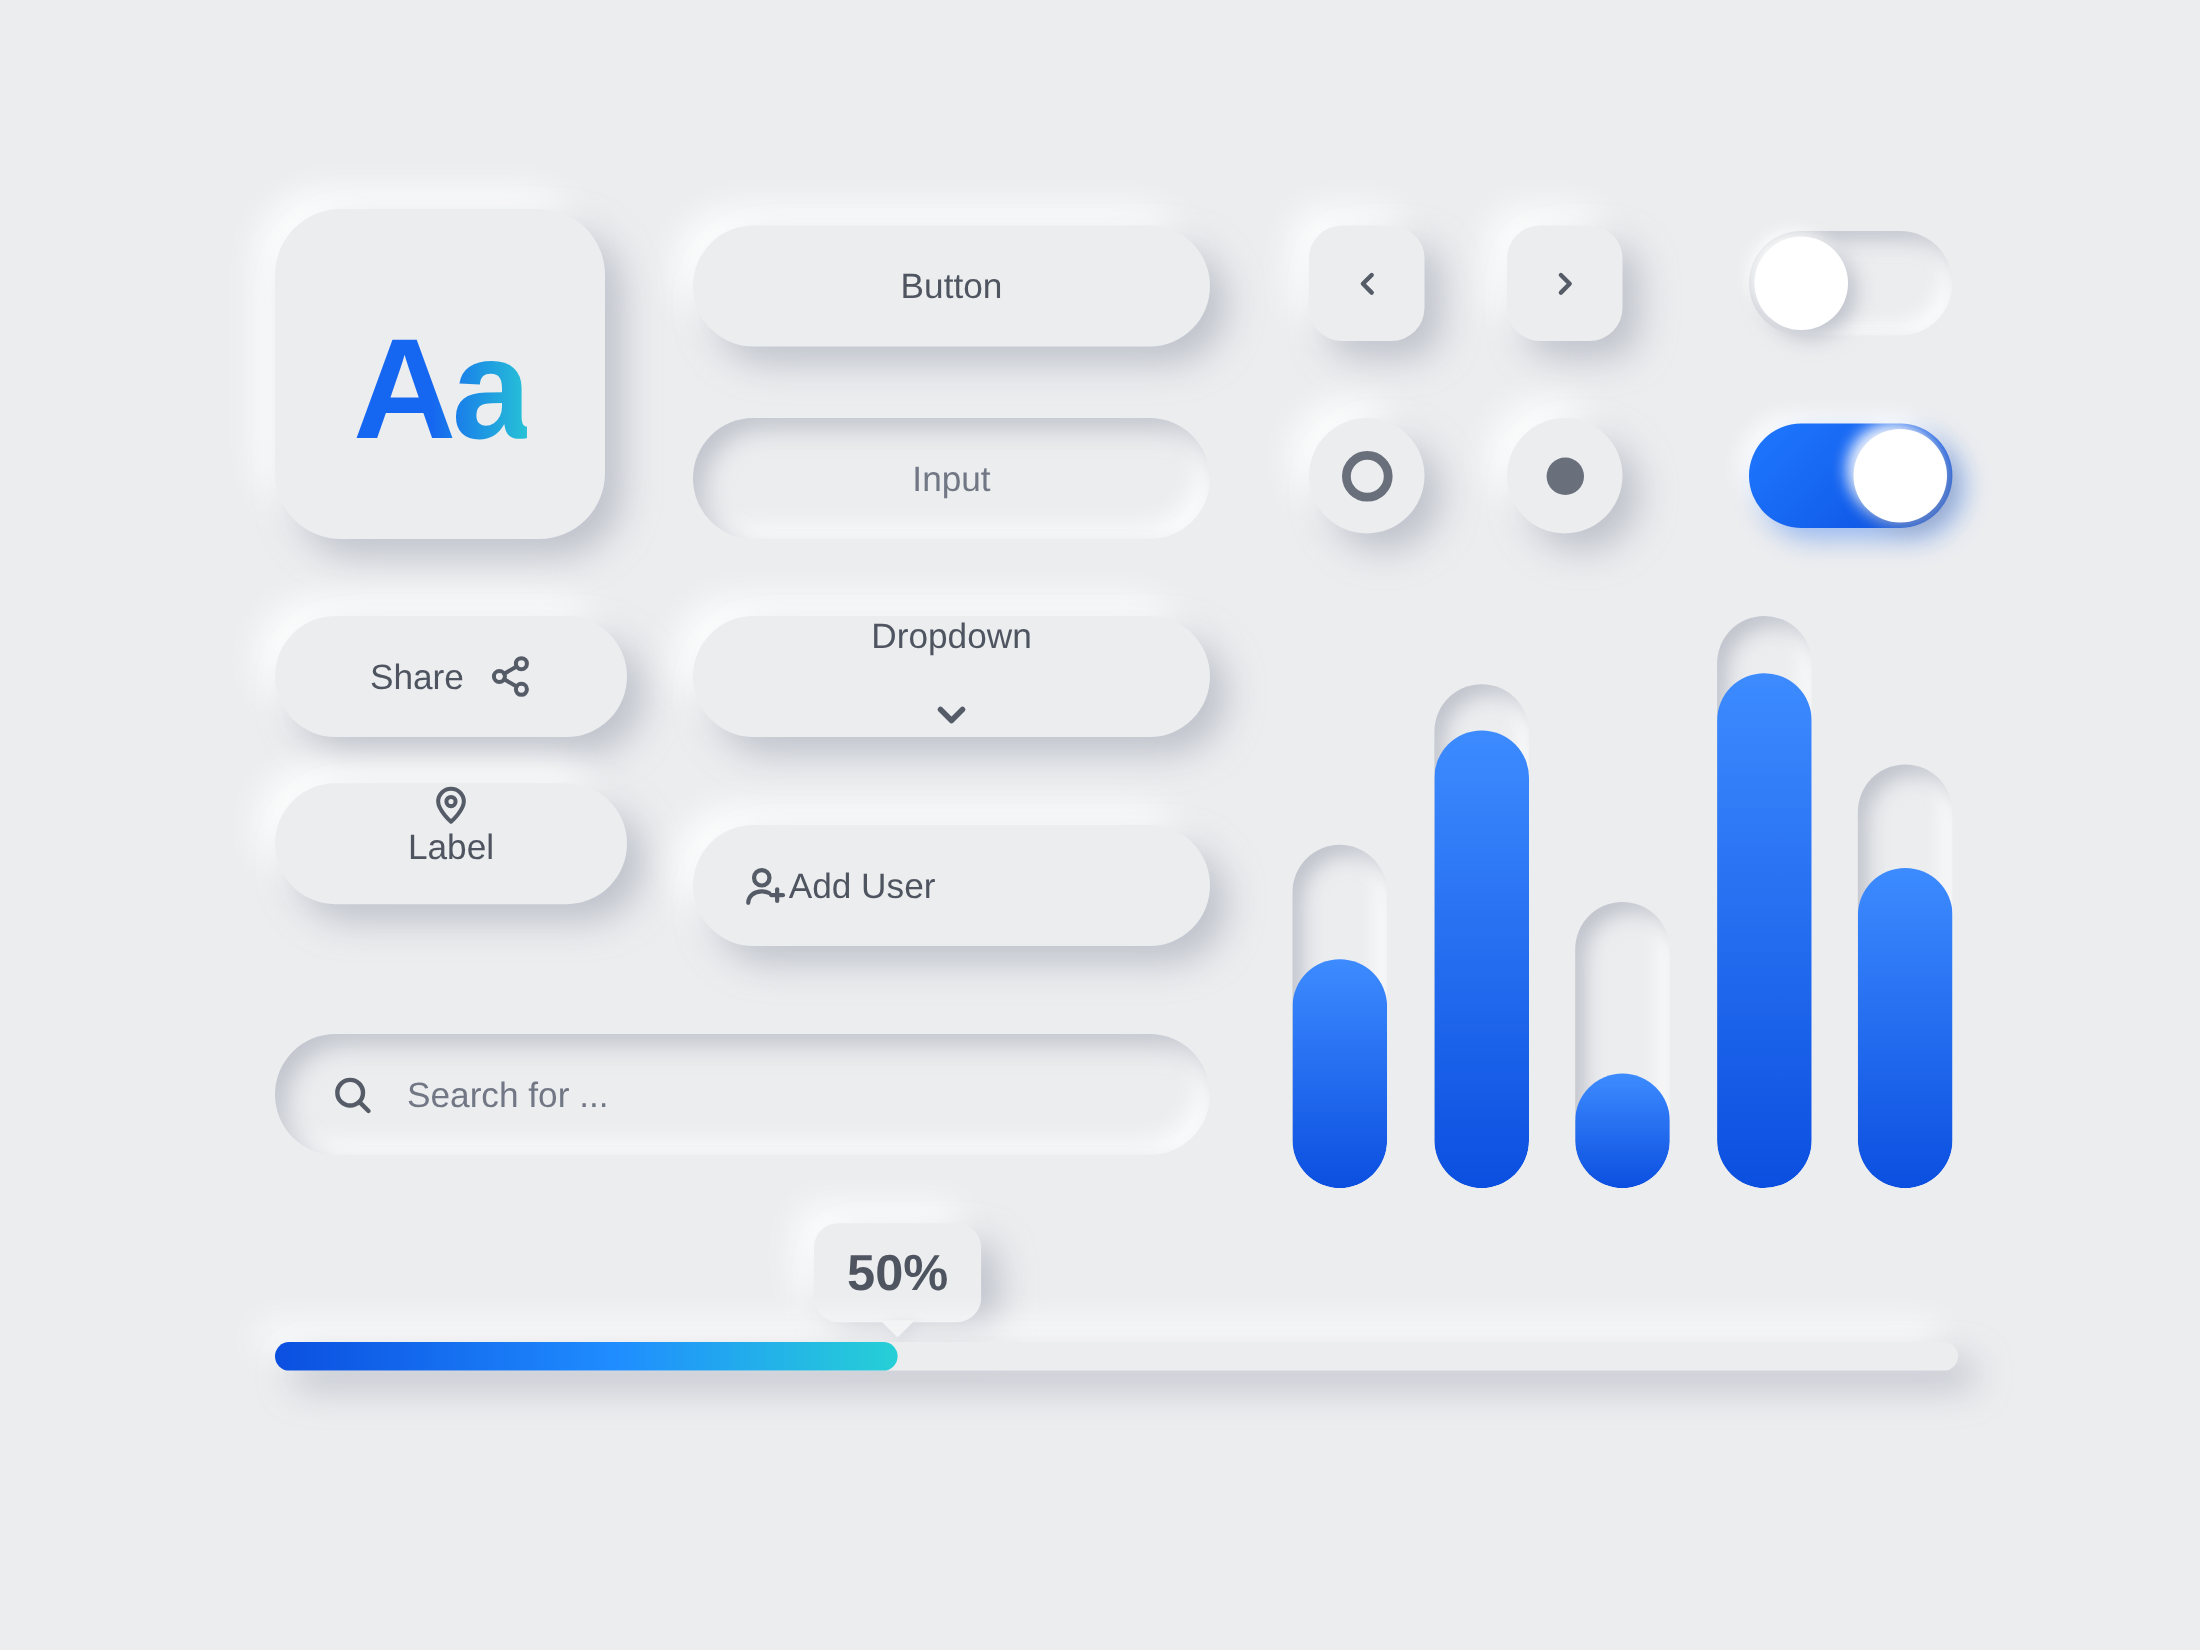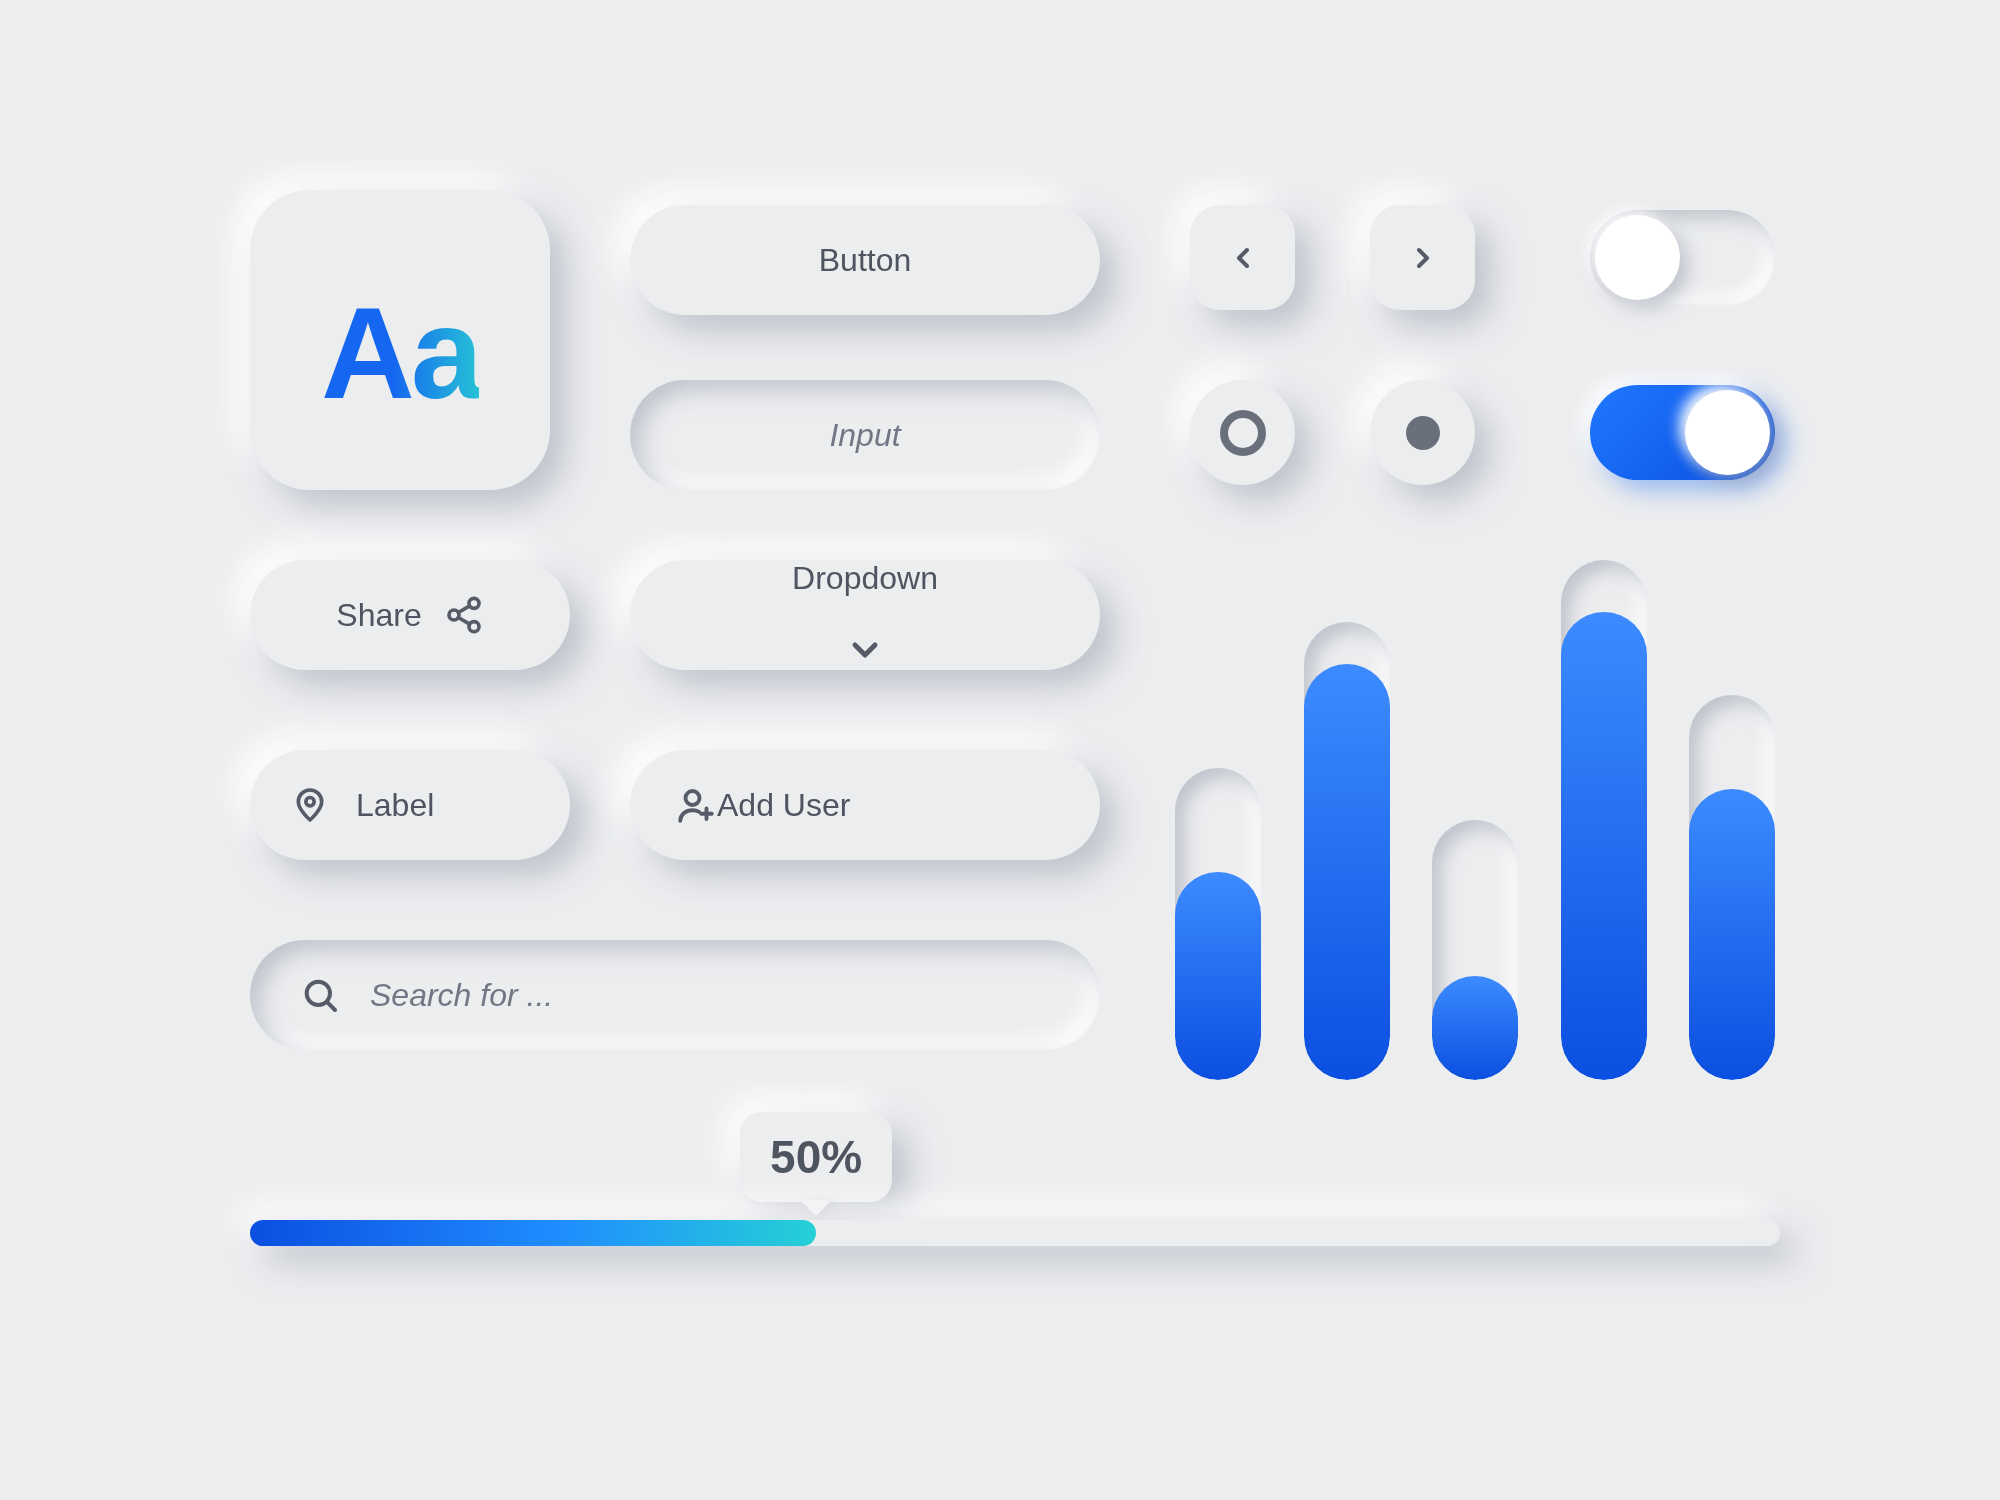--- a/index.html
+++ b/index.html
@@ -60,25 +60,25 @@
     font-size:32px;
     color:var(--text);
     font-weight:500;
   }
   .pill.center{justify-content:center;}
 
   .btn-main{left:630px; top:205px; width:470px;}
   .input-main{left:630px; top:380px; width:470px;justify-content:center;}
   .share-btn{left:250px; top:560px; width:320px;justify-content:center;gap:22px;}
   .dropdown-btn{left:630px; top:560px; width:470px;padding:0 55px;justify-content:space-between;flex-direction:column;}
-  .label-btn{left:250px; top:750px; width:320px;padding:0 40px;gap:26px;}
+  .label-btn{left:250px; top:712px; width:320px;padding:0 40px;flex-direction:column;}
   .adduser-btn{left:630px; top:750px; width:470px;padding:0 45px;}
   .search-btn{left:250px; top:940px; width:850px;padding:0 50px;gap:30px;}
 
-  .placeholder{color:var(--text-light);font-style:italic;}
+  .placeholder{color:var(--text-light);}
 
   
   .sqbtn{
     position:absolute;
     width:105px;height:105px;
     border-radius:30px;
     display:flex;align-items:center;justify-content:center;
   }
   .sqbtn svg{width:32px;height:32px;}
   .prev-btn{left:1190px;top:205px;}

